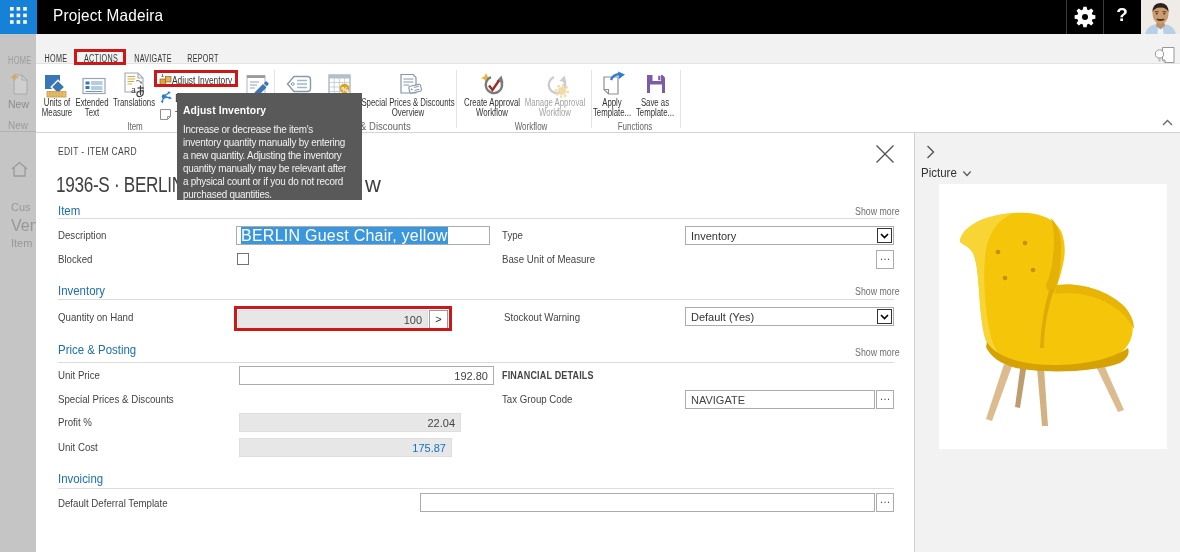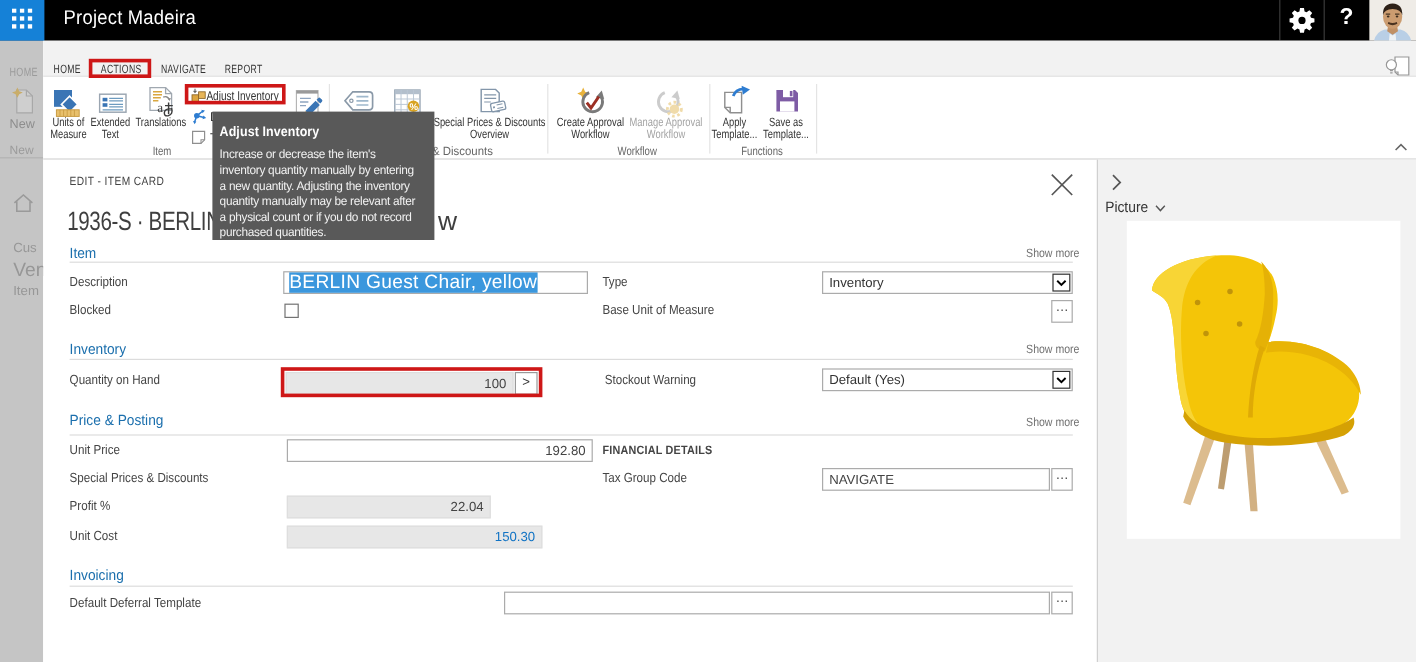--- a/index.html
+++ b/index.html
@@ -306,24 +306,24 @@
     <div class="lbl" style="left:22px;top:335px">Unit Price</div>
     <div class="fld num" style="left:203px;top:332px;width:255px">192.80</div>
     <div class="abs" style="left:466px;top:336px;font-size:10px;font-weight:bold;color:#444;letter-spacing:0.2px;transform:scaleX(0.9);transform-origin:left">FINANCIAL DETAILS</div>
 
     <div class="lbl" style="left:22px;top:359px">Special Prices &amp; Discounts</div>
     <div class="lbl2" style="left:466px;top:359px">Tax Group Code</div>
     <div class="fld" style="left:649px;top:356px;width:190px">NAVIGATE</div>
     <div class="assist" style="left:840px;top:356px">…</div>
 
     <div class="lbl" style="left:22px;top:382px">Profit %</div>
-    <div class="fld gray num" style="left:203px;top:379px;width:170px">22.04</div>
+    <div class="fld gray num" style="left:203px;top:379px;width:222px">22.04</div>
 
     <div class="lbl" style="left:22px;top:407px">Unit Cost</div>
-    <div class="fld gray num" style="left:203px;top:404px;width:213px"><span style="color:#1173c4">150.30</span></div>
+    <div class="fld gray num" style="left:203px;top:404px;width:213px"><span style="color:#1173c4">175.87</span></div>
 
     <div class="heading" style="left:22px;top:438px">Invoicing</div>
     <div class="hline" style="top:454px"></div>
     <div class="lbl" style="left:22px;top:463px">Default Deferral Template</div>
     <div class="fld" style="left:384px;top:459px;width:455px"></div>
     <div class="assist" style="left:840px;top:459px">…</div>
 
     <div id="rpanel">
       <svg class="abs" style="left:11px;top:12px" width="9" height="14" viewBox="0 0 9 14">
         <path d="M1.5 1 L7.5 7 L1.5 13" fill="none" stroke="#555" stroke-width="1.4"></path>

